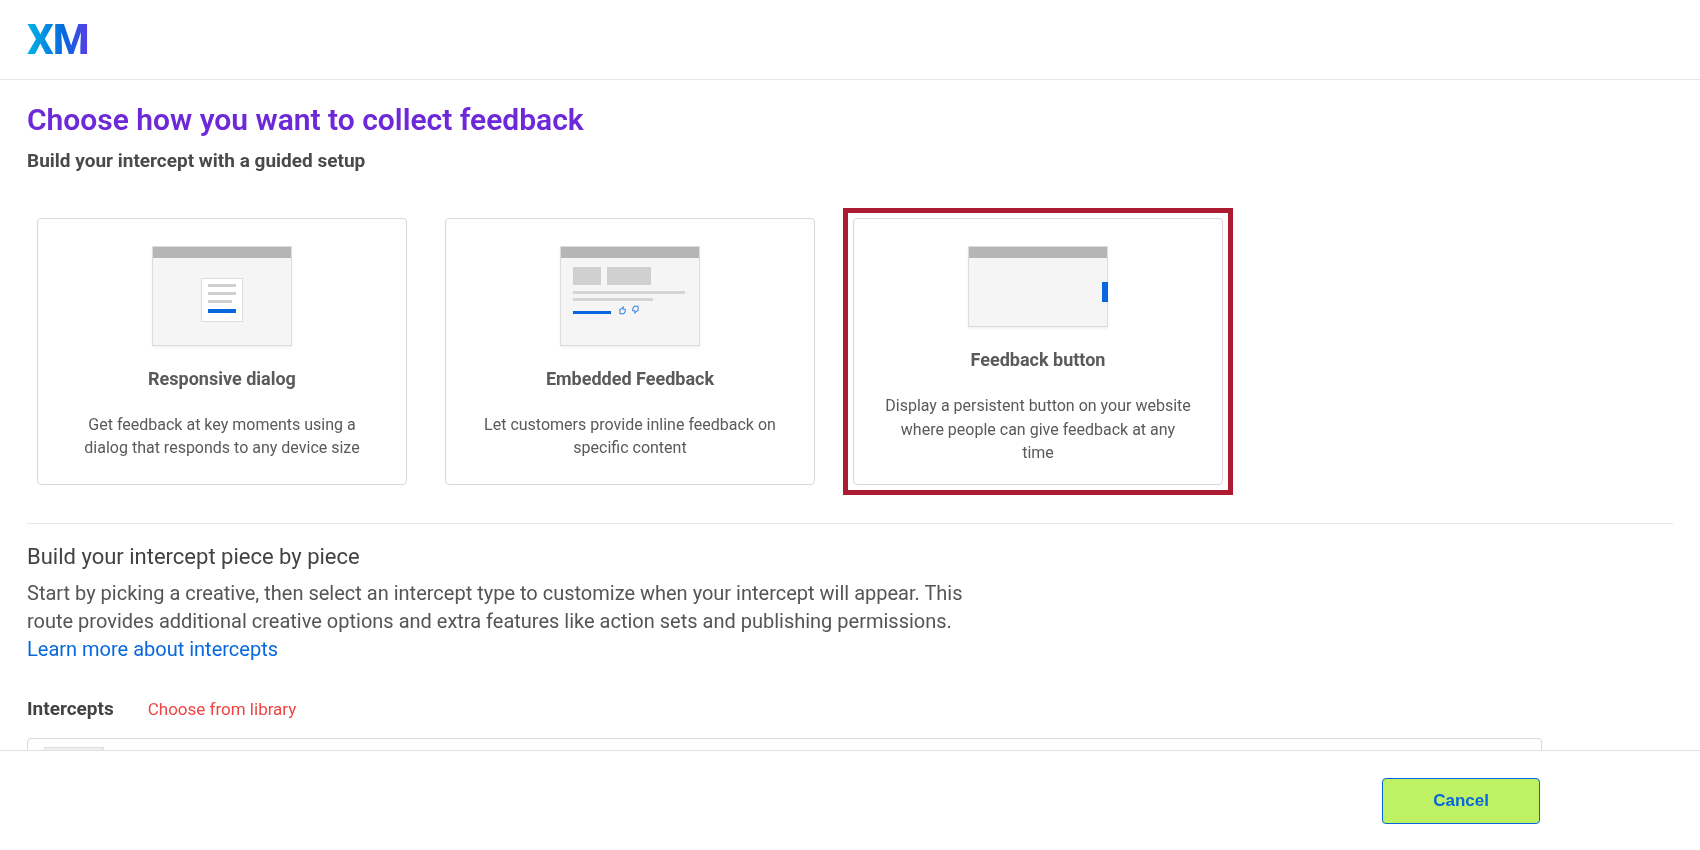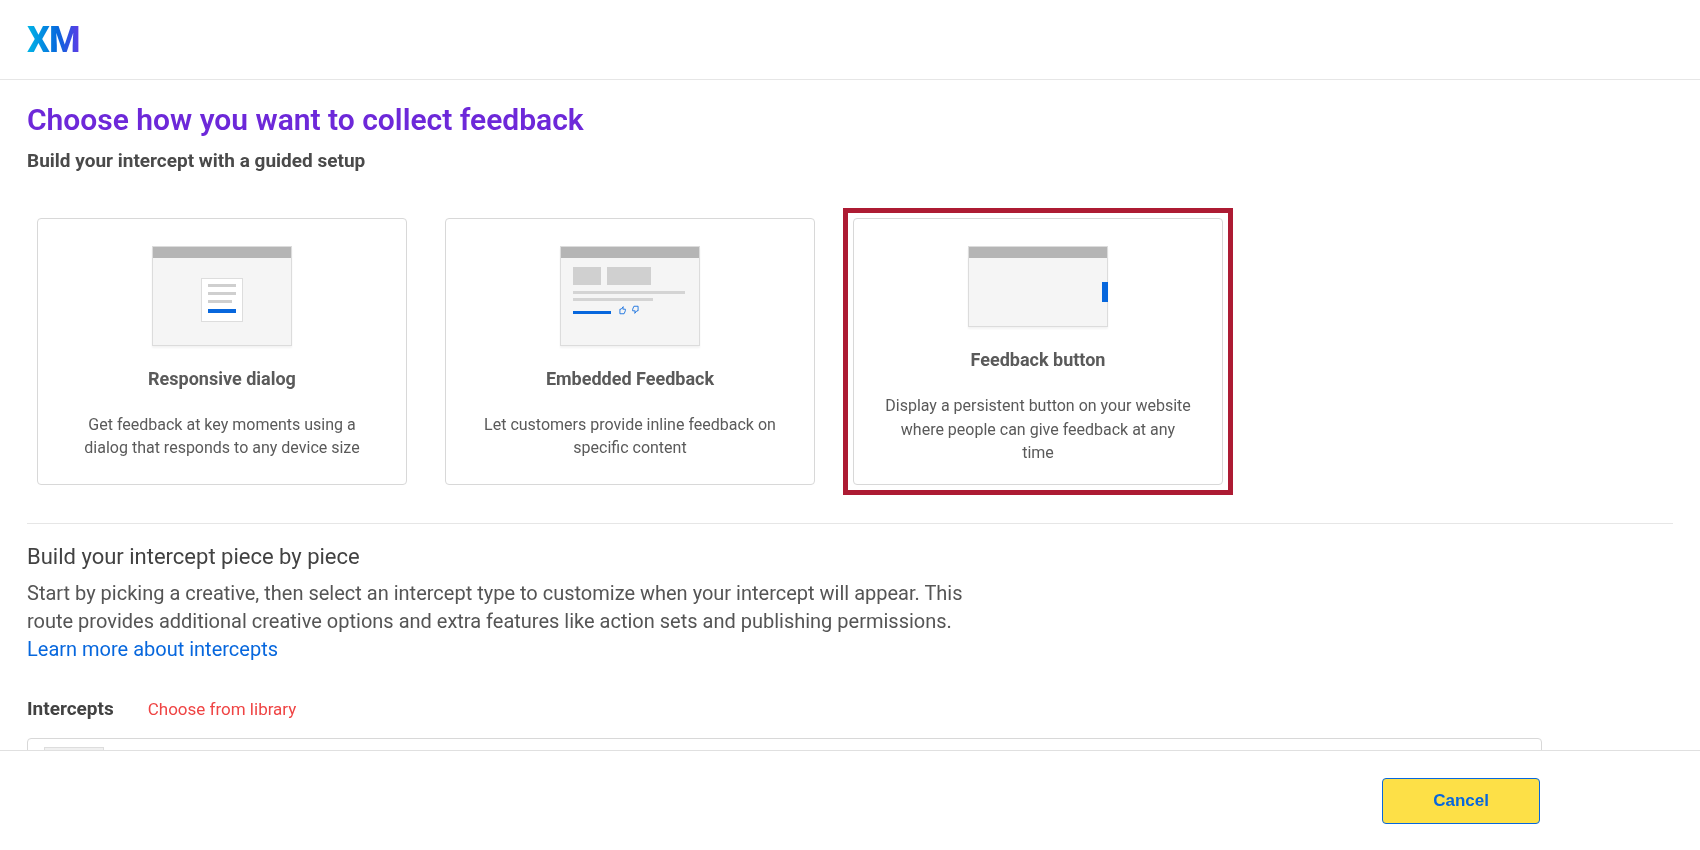--- a/index.html
+++ b/index.html
@@ -12,21 +12,21 @@
       position: relative;
     }
     .header {
       height: 80px;
       display: flex;
       align-items: center;
       padding: 0 27px;
       border-bottom: 1px solid #e6e6e6;
     }
     .logo {
-      font-size: 36px;
+      font-size: 42px;
       font-weight: 800;
       background: linear-gradient(90deg, #00B4E6 0%, #0767DD 60%, #5C3CE6 100%);
       -webkit-background-clip: text;
       -webkit-text-fill-color: transparent;
       background-clip: text;
       letter-spacing: -1px;
     }
     .main {
       padding: 22px 27px 0 27px;
     }
@@ -190,21 +190,21 @@
       height: 100px;
       border-top: 1px solid #e0e0e0;
       display: flex;
       justify-content: flex-end;
       align-items: center;
       padding: 0 160px 0 0;
       background: #fff;
     }
     .cancel-btn {
       border: 1px solid #0767DD;
-      background: #fde047;
+      background: #bef264;
       color: #0767DD;
       font-size: 17px;
       font-weight: 600;
       padding: 12px 50px;
       border-radius: 4px;
       cursor: pointer;
     }
   </style>
 </head>
 <body>

